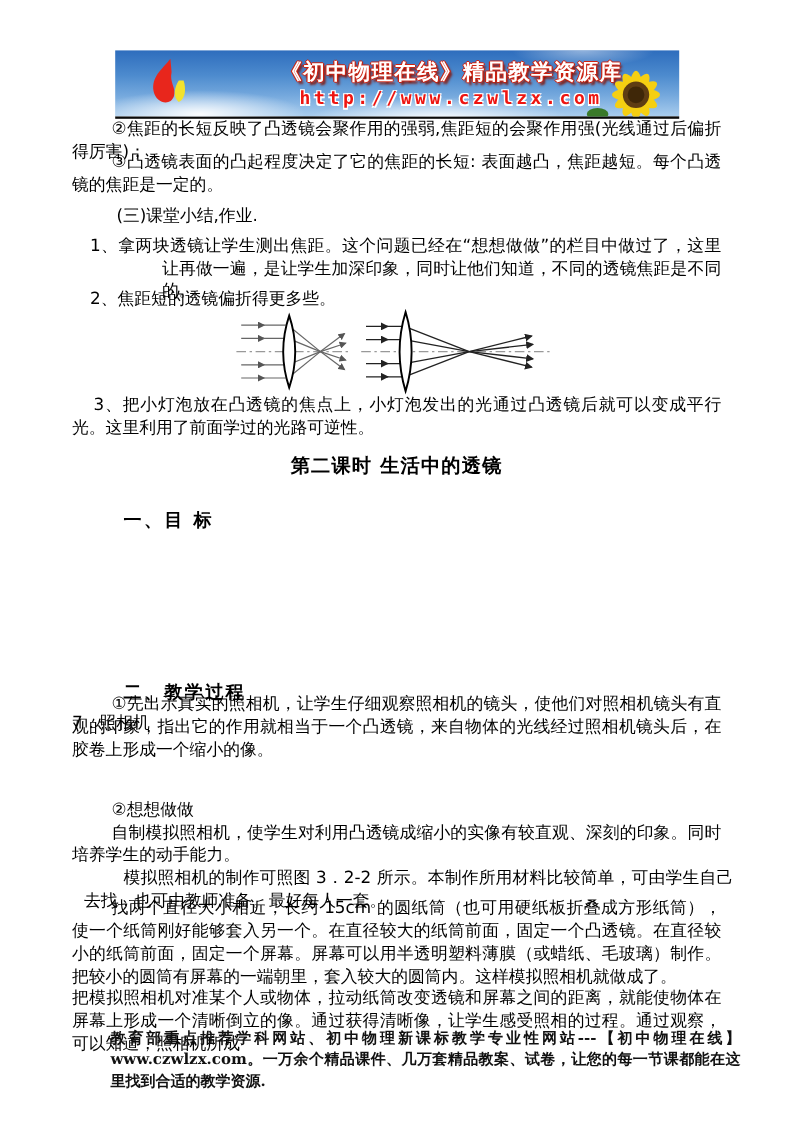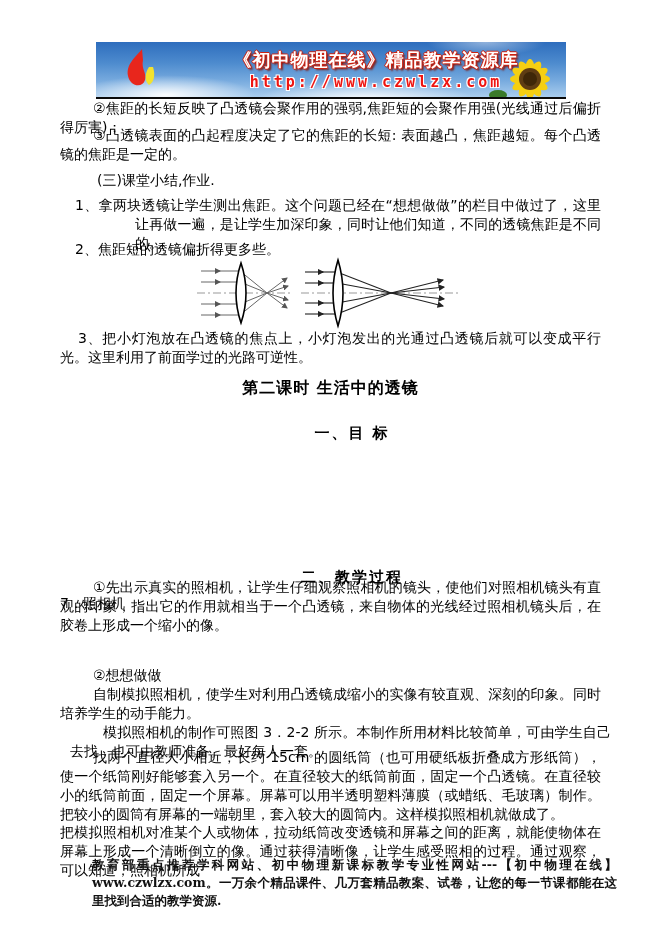--- a/index.html
+++ b/index.html
@@ -9,21 +9,21 @@
   }
   .abs{position:absolute;}
   .para{margin:0;font-size:14px;line-height:19px;width:541px;text-align:justify;}
   .ind33{text-indent:33px;}
   .ind37{text-indent:37px;}
   .ind18{text-indent:18px;}
   .hang{padding-left:75px;text-indent:-60px;width:466px;}
   .ind15{text-indent:15px;}
   .h-center{margin:0;width:541px;text-align:center;font-weight:bold;font-size:16px;
     font-family:"DejaVu Sans","Liberation Sans",sans-serif;letter-spacing:1px;}
-  .h-sub{margin:0;font-weight:bold;font-size:15px;text-indent:43px;letter-spacing:2px;width:541px;text-align:center;}
+  .h-sub{margin:0;font-weight:bold;font-size:15px;text-indent:43px;letter-spacing:2px;width:541px;}
   
   .banner{
     left:96px;top:42px;width:470px;height:55px;overflow:hidden;
     background:linear-gradient(180deg,#2e6dbd 0%,#4d8bce 38%,#74a8dd 68%,#a9cdee 100%);
     border-bottom:2px solid #0a0a0a;
   }
   .cloud{position:absolute;background:radial-gradient(ellipse at center,rgba(255,255,255,.95) 0%,rgba(255,255,255,0) 70%);}
   .banner-text{position:absolute;left:105px;right:15px;top:6px;text-align:center;}
   .banner-title{
     margin:0;font-size:18px;font-weight:bold;color:#ffffff;letter-spacing:1px;

